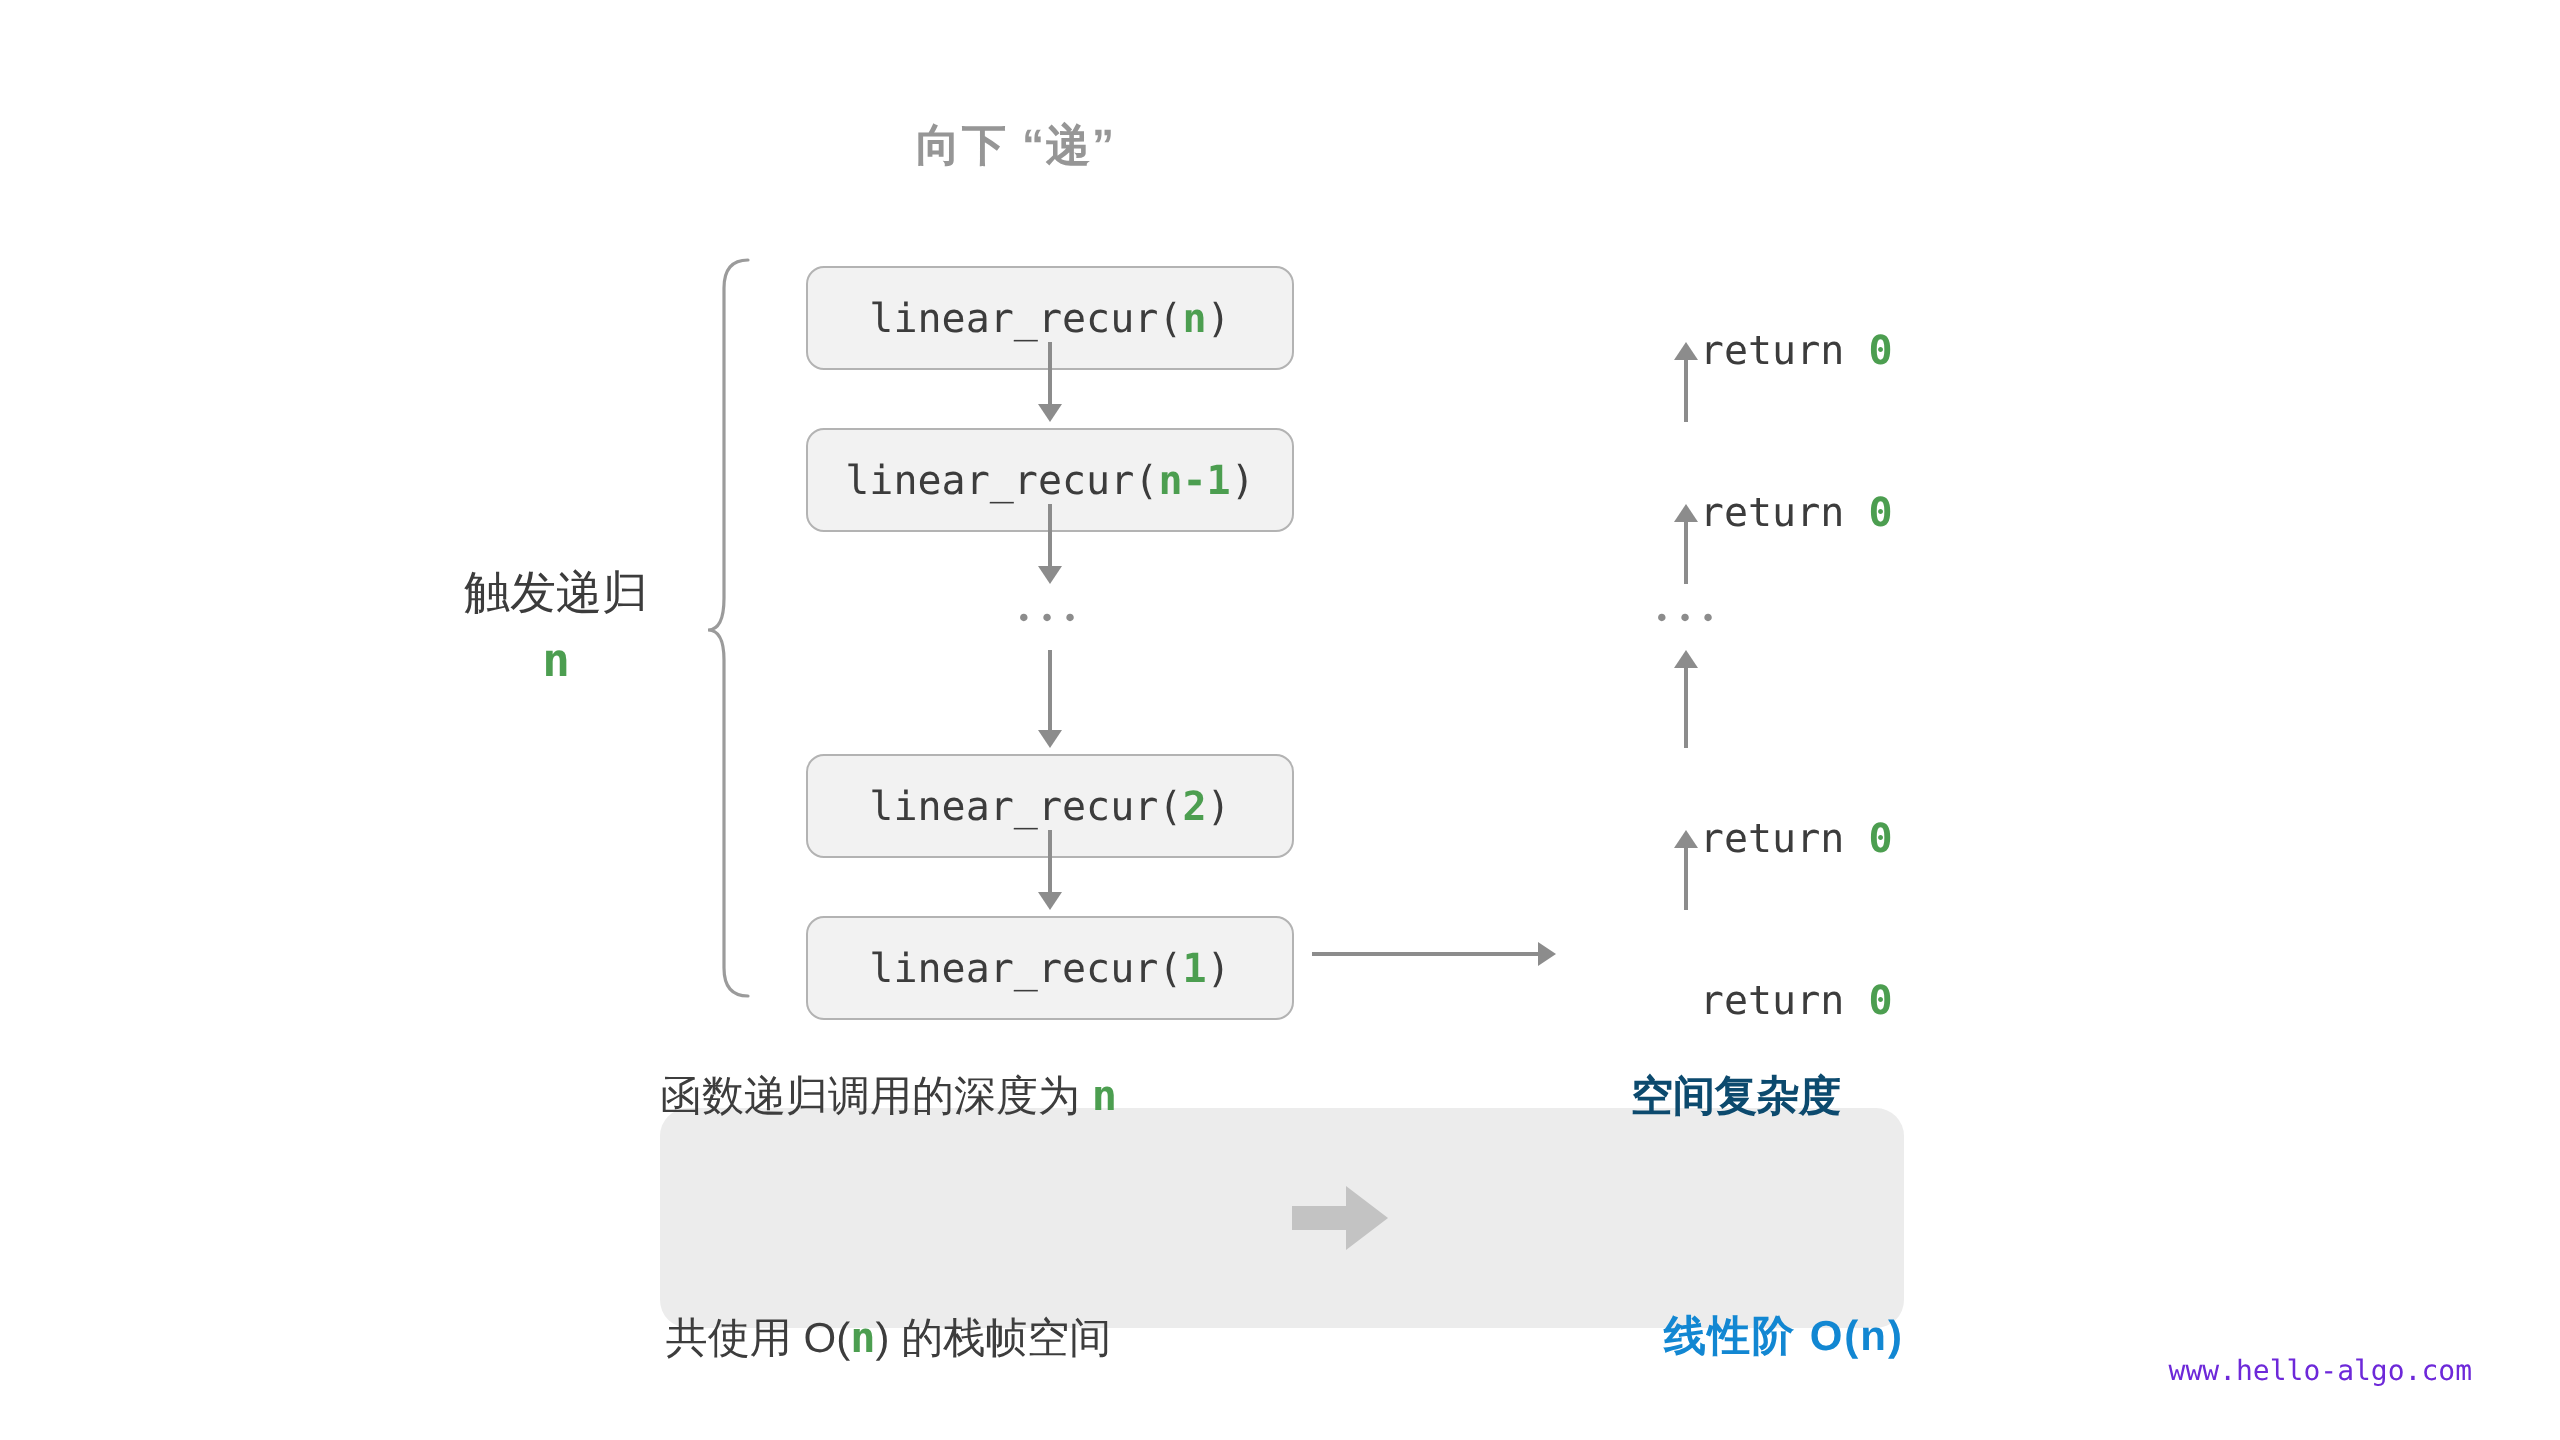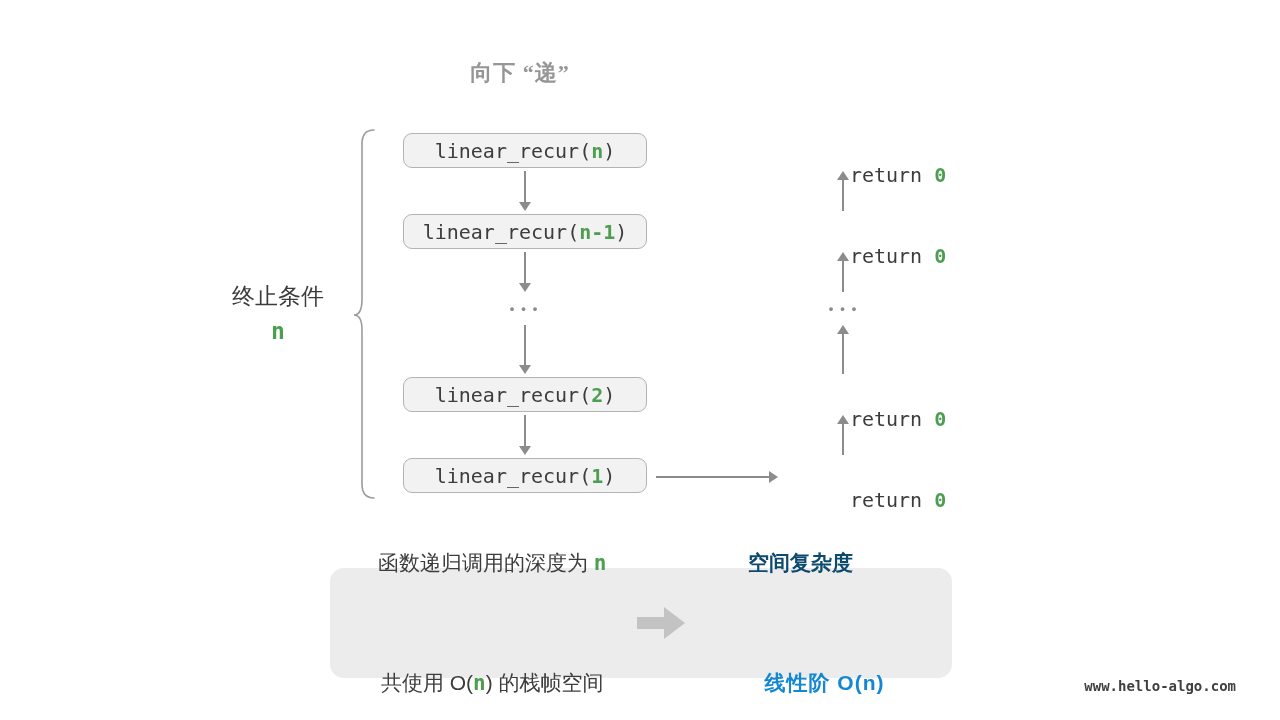--- a/index.html
+++ b/index.html
@@ -2,24 +2,24 @@
 <html><head>
 <meta charset="utf-8">
 <style>
   * { margin:0; padding:0; box-sizing:border-box; }
   html,body { width:1280px; height:720px; background:#ffffff; overflow:hidden;
               font-family:"Liberation Sans", sans-serif; }
   .canvas { position:relative; width:1280px; height:720px; background:#fff; }
 
   .col-header { position:absolute; top:58px; width:240px; text-align:center;
     font-size:22px; font-weight:bold; color:#969696; letter-spacing:1px; }
-  .hdr-left  { left:400px;font-family:Liberation Serif, serif; }
+  .hdr-left  { left:388px; }
   .hdr-right { left:723px; }
 
-  .codebox { position:absolute; left:403px; width:244px; height:35px;
+  .codebox { position:absolute; left:403px; width:244px; height:52px;
     background:#f2f2f2; border:1.5px solid #b3b3b3; border-radius:9px;
     display:flex; align-items:center; justify-content:center;
     font-family:"DejaVu Sans Mono", monospace; font-size:20px; color:#3c3c3c;
     white-space:pre;text-align:right; }
   .box-1 { top:133px; } .box-2 { top:214px; } .box-3 { top:377px; } .box-4 { top:458px; }
 
   .green { color:#4c9e50; font-weight:bold; }
   .code  { font-family:"DejaVu Sans Mono", monospace; white-space:pre; }
 
   .return-row { position:absolute; left:794px; width:160px; height:24px;
@@ -56,45 +56,45 @@
   .depth-label { position:absolute; left:216px; top:281px; width:124px;
     text-align:center; font-size:23px; color:#3c3c3c; }
   .depth-value { position:absolute; left:216px; top:318px; width:124px;
     text-align:center; font-family:"DejaVu Sans Mono", monospace;
     font-size:23px; font-weight:bold; color:#4c9e50; }
 
   .trigger { position:absolute; left:649px; top:407px; width:124px;
     text-align:center; font-size:20px; font-weight:bold; color:#8f8f8f;
     line-height:27px; }
 
-  .summary { position:absolute; left:330px; top:568px; width:622px; height:110px;
+  .summary { position:absolute; left:330px; top:554px; width:622px; height:110px;
     background:#ececec; border-radius:14px; display:flex; align-items:center;
-    justify-content:flex-start; gap:30px;padding-left:48px; }
+    justify-content:space-between; gap:30px; }
   .summary-left { text-align:center; font-size:21px; color:#3d3d3d;
     line-height:40px; white-space:pre; }
   .summary-right { text-align:center; line-height:40px; white-space:pre; }
   .result-title { font-size:21px; font-weight:bold; color:#0c4a6e; }
   .result-value { font-size:21px; font-weight:bold; color:#1287d2;
     letter-spacing:1px;margin-left:48px; }
   .block-arrow { flex:0 0 auto; }
 
   .watermark { position:absolute; right:44px; top:678px;
-    font-family:"DejaVu Sans Mono", monospace; font-size:14px; color:#404040;font-weight:bold; }
+    font-family:"DejaVu Sans Mono", monospace; font-size:14px; color:#6d28d9; }
 </style>
 </head>
 <body>
 
 <div class="canvas">
 
   <div class="col-header hdr-left">向下 “递”</div>
 
   <svg class="brace" width="26" height="372" viewBox="0 0 26 372">
     <path d="M 22 2 Q 10 2 10 16 L 10 171 Q 10 187 2 187 Q 10 187 10 202 L 10 356 Q 10 370 22 370" fill="none" stroke="#9b9b9b" stroke-width="1.6" stroke-linecap="round"></path>
   </svg>
-  <div class="depth-label">终止条件</div>
+  <div class="depth-label">触发递归</div>
   <div class="depth-value">n</div>
 
   <div class="codebox box-1">
     <span>linear_recur(</span><span class="green">n</span><span>)</span>
   </div>
   <div class="codebox box-2">
     <span>linear_recur(</span><span class="green">n-1</span><span>)</span>
   </div>
   <div class="codebox box-3">
     <span>linear_recur(</span><span class="green">2</span><span>)</span>

